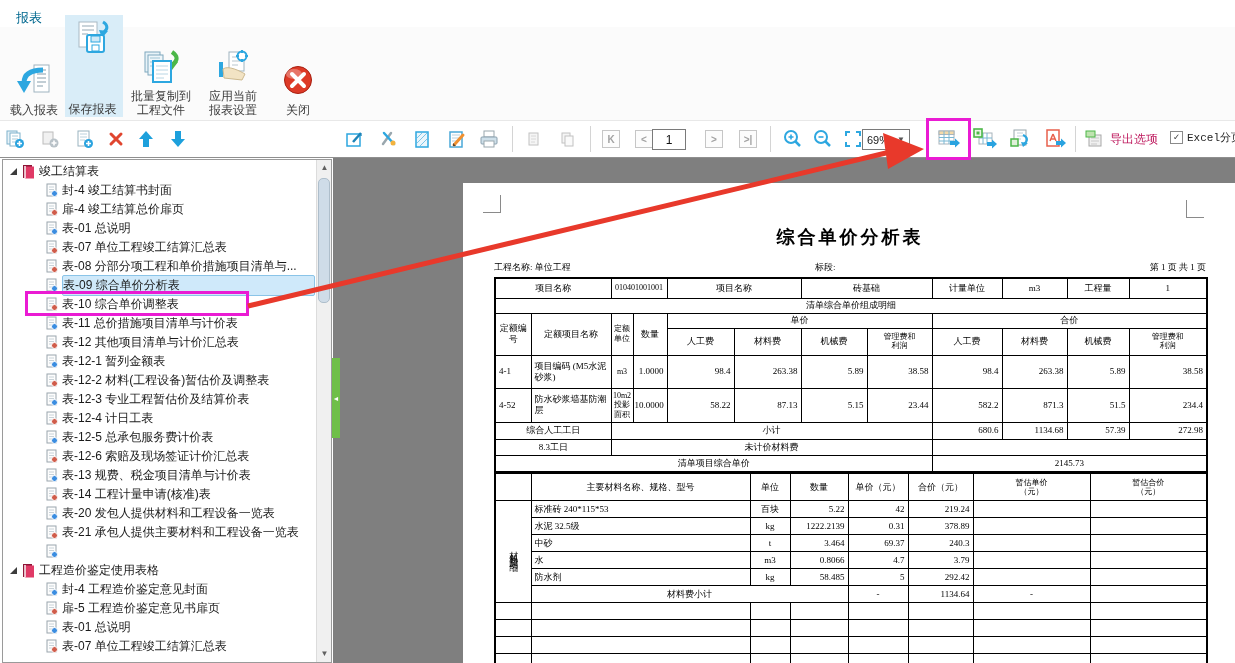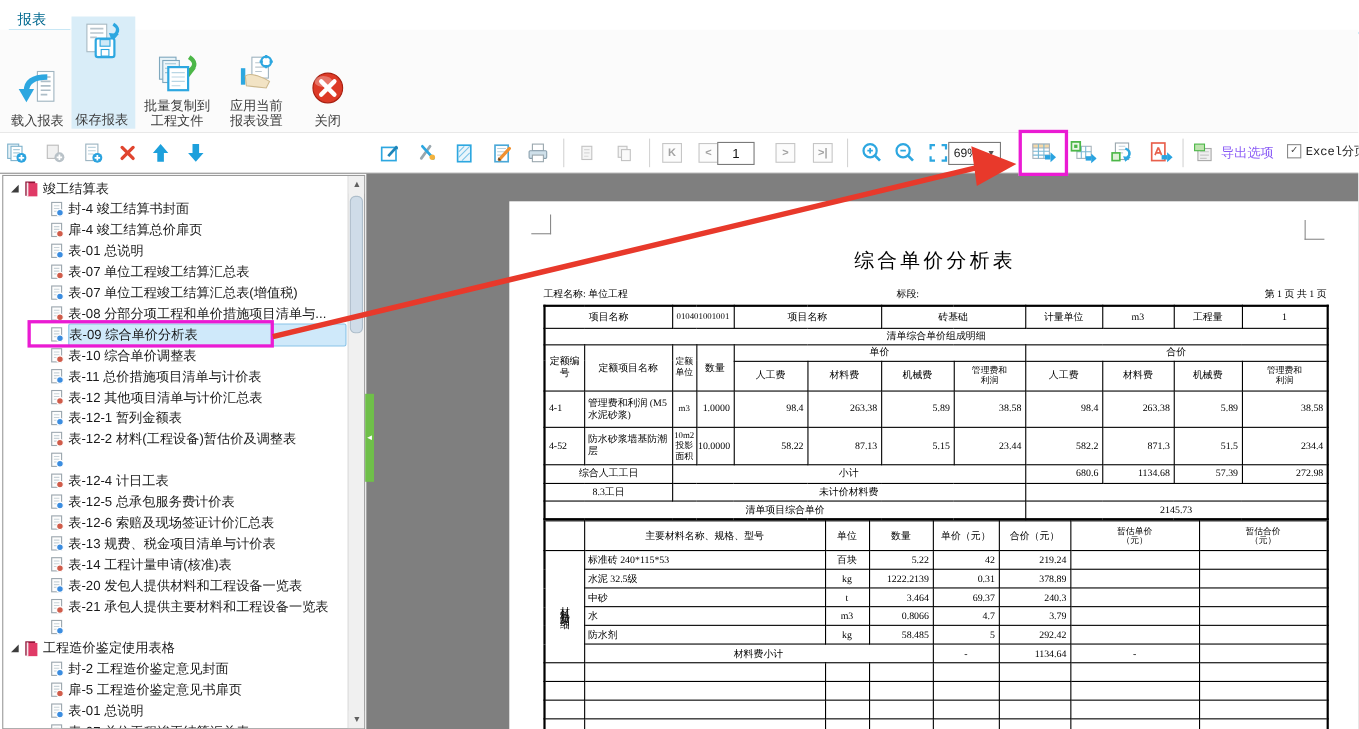--- a/index.html
+++ b/index.html
@@ -22,21 +22,21 @@
 
   
   .toolbar2 { position:absolute; left:0; top:121px; width:1235px; height:37px; background:#fff; border-bottom:1px solid #8f8f8f; }
   .ibtn { position:absolute; top:4px; width:28px; height:28px; display:flex; align-items:center; justify-content:center; }
   .vsep { position:absolute; top:5px; width:1px; height:26px; background:#d4d4d4; }
   .navbox { width:18px; height:18px; border:1px solid #c6c6c6; background:#fcfcfc; color:#a2a2a2; font-weight:bold; font-size:10px; display:flex; align-items:center; justify-content:center; }
   .pageinput { position:absolute; top:8px; width:34px; height:21px; border:1px solid #7a7a7a; font-size:12px; text-align:center; color:#111; }
   .combo { position:absolute; top:8px; width:48px; height:21px; border:1px solid #7a7a7a; font-size:11px; color:#222; display:flex; align-items:center; justify-content:space-between; padding:0 4px; background:#fff; }
   .combo .arr { font-size:8px; color:#555; }
   .annot-box { border:3px solid #ea1bd3 !important; width:45px !important; height:42px !important; top:-3px !important; background:#fff; z-index:12; }
-  .exportopt { position:absolute; top:6px; height:24px; display:flex; align-items:center; gap:5px; font-size:12px; color:#8b5cf6; }
+  .exportopt { position:absolute; top:6px; height:24px; display:flex; align-items:center; gap:5px; font-size:12px; color:#be185d; }
   .chkrow { position:absolute; top:9px; display:flex; align-items:center; gap:4px; font-family:"Liberation Mono","DejaVu Sans Mono",monospace; font-size:11px; color:#222; white-space:nowrap; }
   .chk { width:13px; height:13px; border:1px solid #8a8a8a; background:#fff; font-size:10px; line-height:11px; text-align:center; color:#444; }
 
   
   .treepanel { position:absolute; left:2px; top:159px; width:330px; height:504px; background:#fff; border:1px solid #9a9a9a; overflow:hidden; }
   .treerows { position:absolute; left:0; top:2px; right:16px; }
   .trow { height:19px; display:flex; align-items:center; font-size:12px; color:#1a1a1a; white-space:nowrap; }
   .trow.fd { padding-left:4px; }
   .trow.lf { padding-left:40px;align-items:center; }
   .exp { width:12px; display:flex; justify-content:center; }
@@ -48,21 +48,21 @@
   .sbtn { position:absolute; left:0; width:15px; height:16px; background:#f0f0f0; color:#606060; font-size:8px; text-align:center; line-height:16px; }
   .sthumb { position:absolute; left:1px; top:18px; width:12px; height:125px; background:#cfdce8; border:1px solid #aebecb; border-radius:5px; }
 
   
   .canvas { position:absolute; left:333px; top:158px; width:902px; height:505px; background:#7f7f7f; overflow:hidden; }
   .greenhandle { position:absolute; left:332px; top:358px; width:8px; height:80px; background:#6fbf49; z-index:25; display:flex; align-items:center; justify-content:center; }
   .greenhandle span { color:#fff; font-size:7px; }
   .page { position:absolute; left:130px; top:25px; width:905px; height:700px; background:#fff; font-family:"Liberation Serif","DejaVu Serif",serif; color:#000; }
   .cropTL { position:absolute; left:20px; top:12px; width:18px; height:18px; border-right:1px solid #8a8a8a; border-bottom:1px solid #8a8a8a; }
   .cropTR { position:absolute; left:723px; top:17px; width:18px; height:18px; border-left:1px solid #8a8a8a; border-bottom:1px solid #8a8a8a; }
-  .doctitle { position:absolute; left:31px; top:42px; width:712px; text-align:center; font-size:18px; font-weight:normal; letter-spacing:3px; font-family:"Liberation Sans",sans-serif; }
+  .doctitle { position:absolute; left:31px; top:42px; width:712px; text-align:center; font-size:18px; font-weight:bold; letter-spacing:3px; font-family:"Liberation Sans",sans-serif; }
   .inforow { position:absolute; left:31px; top:78px; width:712px; height:13px; font-size:9px;text-decoration:underline; }
   .inforow .p1 { position:absolute; left:0; }
   .inforow .p2 { position:absolute; left:321px; }
   .inforow .p3 { position:absolute; right:0; }
   .tblwrap { position:absolute; left:31px; top:94px; width:712px; }
   table { border-collapse:collapse; table-layout:fixed; width:712px; font-size:9px; }
   table.t1 { border:2px solid #000; }
   table.t2 { border:2px solid #000; border-top:none; }
   td { border:1px solid #000; text-align:center; overflow:hidden; padding:0 1px; line-height:1.2; }
   td.num { text-align:right; padding-right:3px; }
@@ -399,32 +399,20 @@
         </span>
         <span class="hl">
           <span>表-07 单位工程竣工结算汇总表</span>
         </span>
       </div>
     <div class="trow lf">
         <span class="ticon">
           <svg width="14" height="15" viewBox="0 0 14 15">
             <rect x="2" y="1" width="9" height="12" fill="#fdfdfd" stroke="#9aa5ad"></rect>
             <path d="M4 4h5M4 6.5h5M4 9h4" stroke="#c8d2d8" fill="none"></path>
-            <circle cx="9.5" cy="10.5" r="3" fill="#3b8de0" stroke="#fff"></circle>
-          </svg>
-        </span>
-        <span class="hl">
-          <span>表-07 单位工程竣工结算汇总表(增值税)</span>
-        </span>
-      </div>
-    <div class="trow lf">
-        <span class="ticon">
-          <svg width="14" height="15" viewBox="0 0 14 15">
-            <rect x="2" y="1" width="9" height="12" fill="#fdfdfd" stroke="#9aa5ad"></rect>
-            <path d="M4 4h5M4 6.5h5M4 9h4" stroke="#c8d2d8" fill="none"></path>
             <circle cx="9.5" cy="10.5" r="3" fill="#d05c4a" stroke="#fff"></circle>
           </svg>
         </span>
         <span class="hl">
           <span>表-08 分部分项工程和单价措施项目清单与...</span>
         </span>
       </div>
     <div class="trow lf sel">
         <span class="ticon">
           <svg width="14" height="15" viewBox="0 0 14 15">
@@ -497,20 +485,23 @@
           <span>表-12-2 材料(工程设备)暂估价及调整表</span>
         </span>
       </div>
     <div class="trow lf">
         <span class="ticon">
           <svg width="14" height="15" viewBox="0 0 14 15">
             <rect x="2" y="1" width="9" height="12" fill="#fdfdfd" stroke="#9aa5ad"></rect>
             <path d="M4 4h5M4 6.5h5M4 9h4" stroke="#c8d2d8" fill="none"></path>
             <circle cx="9.5" cy="10.5" r="3" fill="#3b8de0" stroke="#fff"></circle>
           </svg>
+        </span>
+        <span class="hl">
+          <span>表-12-3 专业工程暂估价及结算价表</span>
         </span>
       </div>
     <div class="trow lf">
         <span class="ticon">
           <svg width="14" height="15" viewBox="0 0 14 15">
             <rect x="2" y="1" width="9" height="12" fill="#fdfdfd" stroke="#9aa5ad"></rect>
             <path d="M4 4h5M4 6.5h5M4 9h4" stroke="#c8d2d8" fill="none"></path>
             <circle cx="9.5" cy="10.5" r="3" fill="#d05c4a" stroke="#fff"></circle>
           </svg>
         </span>
@@ -618,21 +609,21 @@
     </div>
     <div class="trow lf">
         <span class="ticon">
           <svg width="14" height="15" viewBox="0 0 14 15">
             <rect x="2" y="1" width="9" height="12" fill="#fdfdfd" stroke="#9aa5ad"></rect>
             <path d="M4 4h5M4 6.5h5M4 9h4" stroke="#c8d2d8" fill="none"></path>
             <circle cx="9.5" cy="10.5" r="3" fill="#3b8de0" stroke="#fff"></circle>
           </svg>
         </span>
         <span class="hl">
-          <span>封-2 工程造价鉴定意见封面</span>
+          <span>封-4 工程造价鉴定意见封面</span>
         </span>
       </div>
     <div class="trow lf">
         <span class="ticon">
           <svg width="14" height="15" viewBox="0 0 14 15">
             <rect x="2" y="1" width="9" height="12" fill="#fdfdfd" stroke="#9aa5ad"></rect>
             <path d="M4 4h5M4 6.5h5M4 9h4" stroke="#c8d2d8" fill="none"></path>
             <circle cx="9.5" cy="10.5" r="3" fill="#d05c4a" stroke="#fff"></circle>
           </svg>
         </span>
@@ -730,21 +721,21 @@
           <td>材料费</td>
           <td>机械费</td>
           <td class="sm"><span class="wrap3">管理费和利润</span></td>
           <td>人工费</td>
           <td>材料费</td>
           <td>机械费</td>
           <td class="sm"><span class="wrap3">管理费和利润</span></td>
         </tr>
         <tr style="height:33px">
           <td class="lft">4-1</td>
-          <td class="lft">管理费和利润 (M5水泥砂浆)</td>
+          <td class="lft">项目编码 (M5水泥砂浆)</td>
           <td class="sm">m3</td>
           <td class="num">1.0000</td>
           <td class="num">98.4</td>
           <td class="num">263.38</td>
           <td class="num">5.89</td>
           <td class="num">38.58</td>
           <td class="num">98.4</td>
           <td class="num">263.38</td>
           <td class="num">5.89</td>
           <td class="num">38.58</td>

